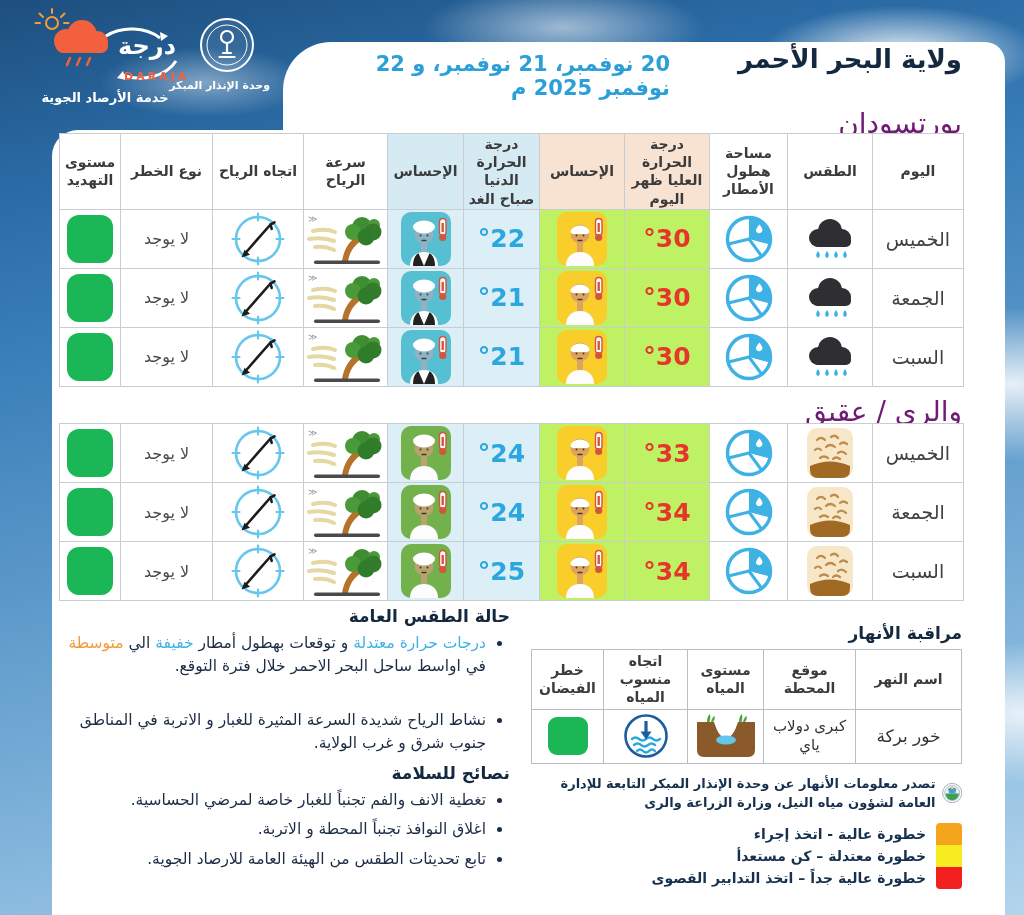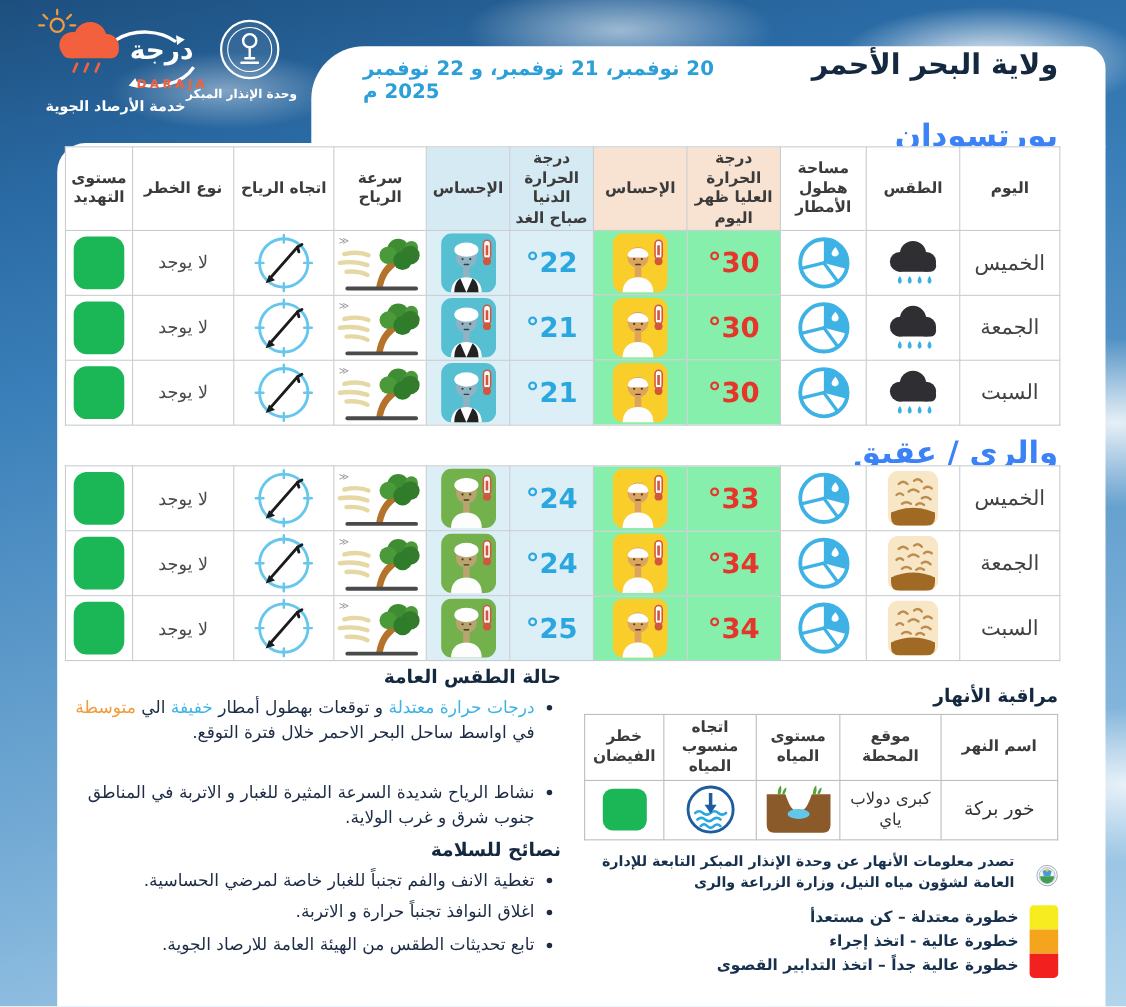--- a/index.html
+++ b/index.html
@@ -32,34 +32,34 @@
   .daraja { position:absolute; left:14px; top:6px; width:225px; height:120px; color:#fff; }
   .daraja svg { position:absolute; left:0; top:0; }
   .daraja .ar    { position:absolute; left:104px; top:26px; font-size:24px; font-weight:700; }
   .daraja .latin { position:absolute; left:110px; top:64px; font-size:11px; font-weight:700;
                    letter-spacing:3px; color:#f2603d; direction:ltr; }
   .daraja .tag   { position:absolute; left:16px; top:84px; width:150px; font-size:13px;
                    font-weight:700; text-align:center; }
   .ewu { position:absolute; left:184px; top:16px; width:86px; text-align:center; color:#fff; }
   .ewu .lbl { font-size:11px; font-weight:700; margin-top:1px; white-space:nowrap; }
   
-  .dates { position:absolute; left:330px; top:52px; width:340px; text-align:left;
-           color:#2a9fd8; font-size:18px; font-weight:700; }
+  .dates { position:absolute; left:330px; top:52px; width:340px; text-align:right;
+           color:#2a9fd8; font-size:21px; font-weight:700; }
   .state-title { position:absolute; right:62px; top:44px; color:#14293f;
                  font-size:26px; font-weight:700; }
-  .city-title  { position:absolute; right:62px; color:#3b82f6; font-size:28px; font-weight:700; }
+  .city-title  { position:absolute; right:62px; color:#701a75; font-size:28px; font-weight:400; }
   #city-1 { top:84px; } #city-2 { top:372px; }
   
   table.fc { position:absolute; right:60px; border-collapse:collapse; table-layout:fixed;
              width:904px; background:#fff; }
   #table-1 { top:133px; } #table-2 { top:423px; }
   table.fc th, table.fc td { border:1px solid #c9cdd1; text-align:center; vertical-align:middle; padding:1px; }
   table.fc thead th { height:62px; font-size:14px; font-weight:700; color:#3b3b3b; line-height:1.3; }
   table.fc tbody td { height:58px; }
-  .bg-peach { background:#86efac; } thead .bg-peach { background:#f8e2d2; }
+  .bg-peach { background:#bef264; } thead .bg-peach { background:#f8e2d2; }
   .bg-blue  { background:#dceef6; } thead .bg-blue  { background:#d6eaf3; }
   .day-cell { font-size:19px; color:#414141; font-weight:500;margin-top:36px; }
   .hazard-cell { font-size:16px; color:#4a4a4a; font-weight:500; }
   .t-max { color:#e6352a; font-size:25px; font-weight:700; }
   .t-min { color:#2ba7e0; font-size:25px; font-weight:700; }
   .ltr { direction:ltr; unicode-bidi:isolate; }
   .ic { display:flex; align-items:center; justify-content:center; }
   .threat-box { width:46px; height:48px; border-radius:12px; margin:0 auto; }
   
   .left-col { position:absolute; left:58px; top:606px; width:452px; }
@@ -71,21 +71,21 @@
   .safety-block { margin-top:8px; }
   
   .right-col { position:absolute; right:62px; top:602px; width:430px;margin-top:21px; }
   table.rv { border-collapse:collapse; table-layout:fixed; width:430px; background:#fff; margin-top:2px; }
   table.rv th, table.rv td { border:1px solid #b9bec3; text-align:center; vertical-align:middle; padding:2px; }
   table.rv thead th { height:52px; font-size:14px; font-weight:700; color:#3b3b3b; line-height:1.3; }
   table.rv tbody td { height:54px; }
   .river-name { font-size:17px; font-weight:500; color:#333; }
   .station { font-size:15px; font-weight:500; color:#333; line-height:1.25; }
   .flood-box { width:40px; height:38px; border-radius:9px; margin:0 auto; }
-  .note { display:flex; align-items:flex-end; gap:20px; margin-top:10px; }
+  .note { display:flex; align-items:center; gap:6px; margin-top:10px; }
   .note .txt { font-size:13px; font-weight:700; color:#16304e; line-height:1.5; }
   .legend { margin-top:10px; }
   .legend h4 { margin:0 0 4px 0; font-size:15px; font-weight:700; color:#16304e; text-align:right; padding-left:2px; }
   .legend-row { display:flex; align-items:center; justify-content:flex-start; height:22px; }
   .legend-row .swatch { width:26px; height:22px; flex:0 0 26px; }
   .legend-row:first-of-type .swatch { border-radius:4px 4px 0 0; }
   .legend-row:last-of-type  .swatch { border-radius:0 0 4px 4px; }
   .legend-row .lab { font-size:14px; font-weight:700; color:#16304e; margin-left:10px; margin-right:10px; }
 </style>
 </head>
@@ -849,21 +849,21 @@
       <span class="t-blue">درجات حرارة معتدلة</span><span class="t-dark"> و توقعات بهطول أمطار </span><span class="t-blue">خفيفة</span><span class="t-dark"> الي </span><span class="t-orange">متوسطة</span><span class="t-dark"> في اواسط ساحل البحر الاحمر  خلال فترة التوقع.</span>
     </li>
     <li>
       <span class="t-dark">نشاط الرياح شديدة السرعة المثيرة للغبار و الاتربة في المناطق جنوب شرق  و غرب الولاية.</span>
     </li>
   </ul>
   <div class="safety-block">
     <h3>نصائح للسلامة</h3>
     <ul>
       <li>تغطية الانف والفم تجنباً للغبار خاصة لمرضي الحساسية.</li>
-      <li>اغلاق النوافذ تجنباً حرارة و الاتربة.</li>
+      <li>اغلاق النوافذ تجنباً المحطة و الاتربة.</li>
       <li>تابع تحديثات الطقس من الهيئة العامة للارصاد الجوية.</li>
     </ul>
   </div>
 </div>
 
 <div class="right-col">
   <h3>مراقبة الأنهار</h3>
   <table class="rv">
     <colgroup>
       <col style="width:106px">
@@ -926,25 +926,25 @@
       <circle cx="17" cy="17" r="12.5" fill="#eef4ea" stroke="#7a9ac2" stroke-width="1"></circle>
       <path d="M6 18a11 11 0 0 0 22 0z" fill="#3f9e4f"></path>
       <path d="M10 10q7-5 14 0l-2 8H12z" fill="#4a9ad4"></path>
       <circle cx="17" cy="8.5" r="2.3" fill="#f3c63f"></circle>
     </svg>
     <div class="txt">تصدر معلومات الأنهار عن وحدة الإنذار المبكر التابعة للإدارة العامة لشؤون مياه النيل، وزارة الزراعة والرى</div>
   </div>
 
   <div class="legend">
     <div class="legend-row">
+      <div class="swatch" style="background-color: rgb(245, 165, 29);"></div>
+      <div class="lab">خطورة عالية - اتخذ إجراء</div>
+    </div>
+    <div class="legend-row">
       <div class="swatch" style="background-color: rgb(247, 236, 31);"></div>
       <div class="lab">خطورة معتدلة – كن مستعدأ</div>
-    </div>
-    <div class="legend-row">
-      <div class="swatch" style="background-color: rgb(245, 165, 29);"></div>
-      <div class="lab">خطورة عالية - اتخذ إجراء</div>
     </div>
     <div class="legend-row">
       <div class="swatch" style="background-color: rgb(243, 32, 32);"></div>
       <div class="lab">خطورة عالية جداً – اتخذ التدابير القصوى</div>
     </div>
   </div>
 </div>
 
 </body></html>

